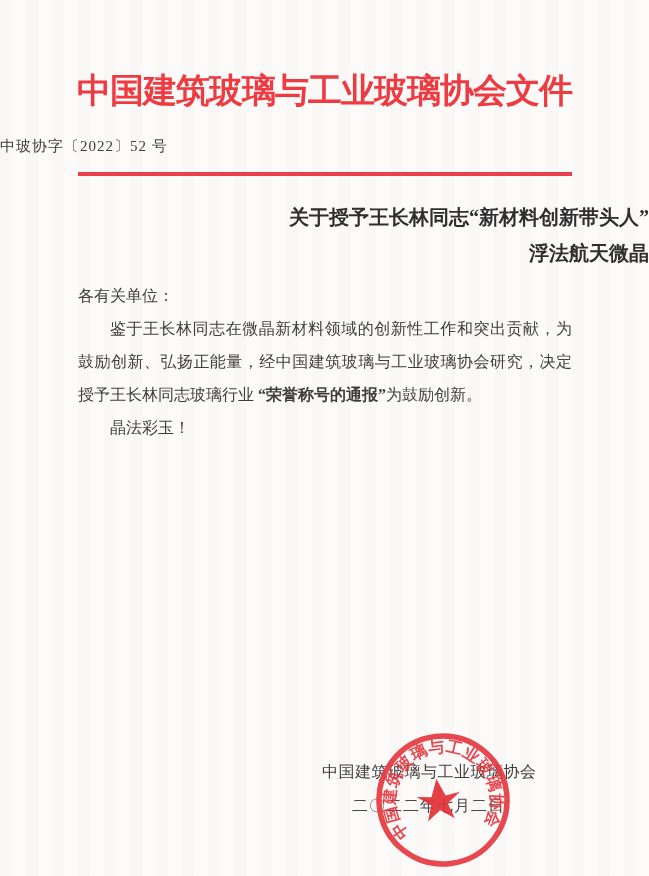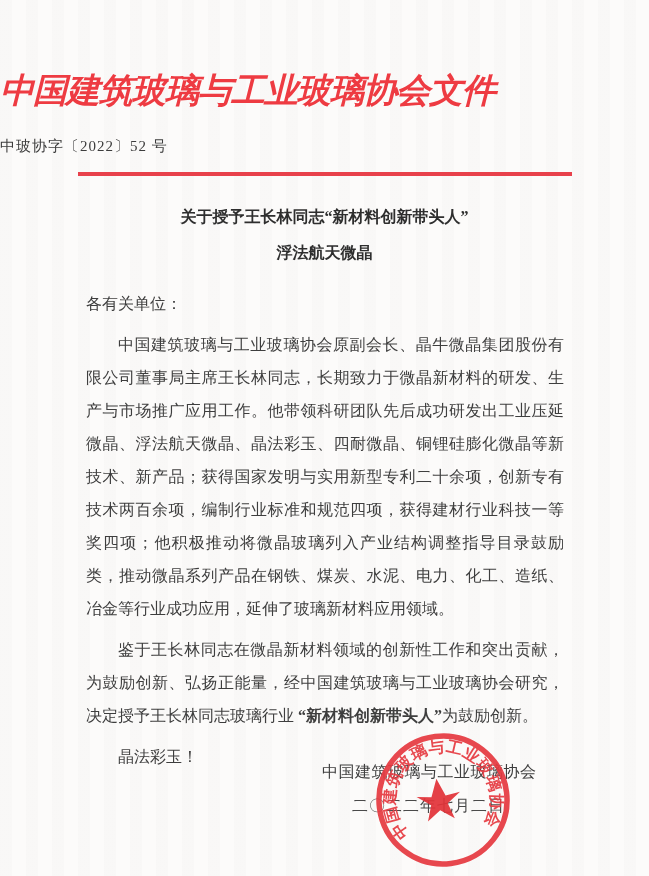--- a/index.html
+++ b/index.html
@@ -11,59 +11,58 @@
     background-image: repeating-linear-gradient(90deg,
       rgba(120,120,120,0.025) 0px, rgba(120,120,120,0.025) 12px,
       rgba(0,0,0,0) 12px, rgba(0,0,0,0) 26px);
     font-family: "Liberation Serif", "DejaVu Serif", serif;
     overflow: hidden;
     border-bottom: 2px solid rgba(0,0,0,0.06);
   }
   .red-head {
     position: absolute;
     top: 68px; left: 0; right: 0;
-    text-align: left;
+    text-align: center;
     font-size: 34px;
     font-weight: bold;
     letter-spacing: -1px;
     color: #ee3b42;
-    font-style: italic;
   }
   .doc-no {
     position: absolute;
     top: 137px; left: 0; right: 0;
     font-size: 15px;
     letter-spacing: 1px;
     color: #3c3c3c;
   }
   .red-rule {
     position: absolute;
     left: 78px; top: 172px;
     width: 494px; height: 4px;
     background: #e8414b;
   }
   .title {
     position: absolute;
     top: 199px; left: 0; right: 0;
-    text-align: center;
-    font-size: 16px;
+    text-align: right;
+    font-size: 20px;
     line-height: 36px;
     font-weight: bold;
     color: #2e2e2e;
   }
   .body {
     position: absolute;
     left: 78px; top: 279px;
     width: 494px;
     font-size: 16px;
     line-height: 33px;
     color: #3e3e3e;
     text-align: justify;
   }
-  .body p { margin: 8px; }
+  .body p { margin: 0; }
   .para { text-indent: 2em; }
   .sig-org {
     position: absolute;
     left: 322px; top: 762px;
     font-size: 16px;
     letter-spacing: 0.5px;
     color: #3e3e3e;
     z-index: 1;
   }
   .sig-date {
@@ -101,22 +100,21 @@
 
   <div class="red-rule"></div>
 
   <div class="title">
     <div>关于授予王长林同志“新材料创新带头人”</div>
     <div>浮法航天微晶</div>
   </div>
 
   <div class="body">
     <p class="salutation">各有关单位：</p>
-    <p class="para">中国建筑玻璃与工业玻璃协会原副会长、晶牛微晶集团股份有限公司董事局主席王长林同志，长期致力于微晶新材料的研发、生产与市场推广应用工作。他带领科研团队先后成功研发出工业压延微晶、浮法航天微晶、晶法彩玉、四耐微晶、铜锂硅膨化微晶等新技术、新产品；获得国家发明与实用新型专利二十余项，创新专有技术两百余项，编制行业标准和规范四项，获得建材行业科技一等奖四项；他积极推动将微晶玻璃列入产业结构调整指导目录鼓励类，推动微晶系列产品在钢铁、煤炭、水泥、电力、化工、造纸、冶金等行业成功应用，延伸了玻璃新材料应用领域。</p>
-    <p class="para"><span>鉴于王长林同志在微晶新材料领域的创新性工作和突出贡献，为鼓励创新、弘扬正能量，经中国建筑玻璃与工业玻璃协会研究，决定授予王长林同志玻璃行业 </span><b>“新材料创新带头人”</b><span>为鼓励创新。</span></p>
+    <p class="para"><span>鉴于王长林同志在微晶新材料领域的创新性工作和突出贡献，为鼓励创新、弘扬正能量，经中国建筑玻璃与工业玻璃协会研究，决定授予王长林同志玻璃行业 </span><b>“荣誉称号的通报”</b><span>为鼓励创新。</span></p>
     <p class="para">晶法彩玉！</p>
   </div>
 
   <div class="sig-org">中国建筑玻璃与工业玻璃协会</div>
 
   <div class="sig-date">二〇二二年七月二日</div>
 
   <svg class="seal" viewBox="0 0 150 150">
     <circle cx="75" cy="75" r="64" fill="none" stroke="#e63940" stroke-width="5.5"></circle>
     <path fill="#e23238" transform="translate(71,76) scale(1.0)" d="M 0,-23 L 7.12,-5.17 L 21.87,-7.11 L 8.37,2.72 L 13.52,18.61

